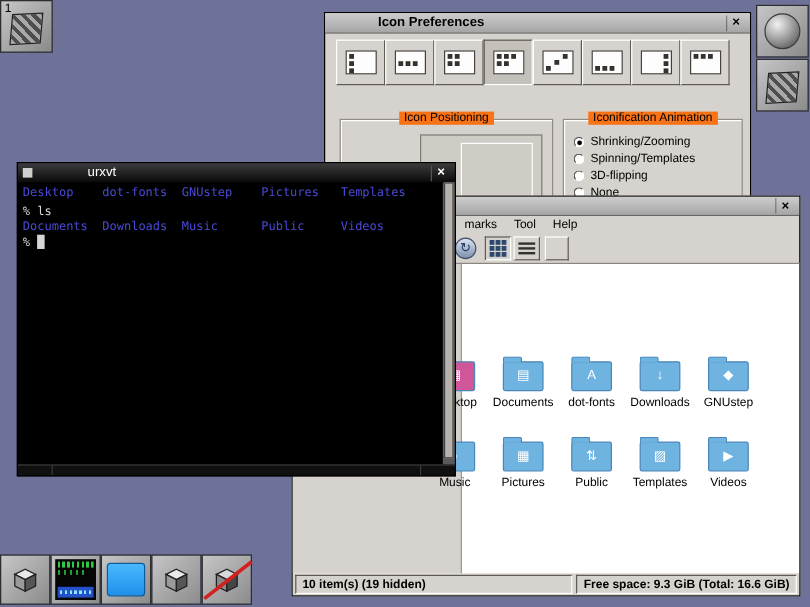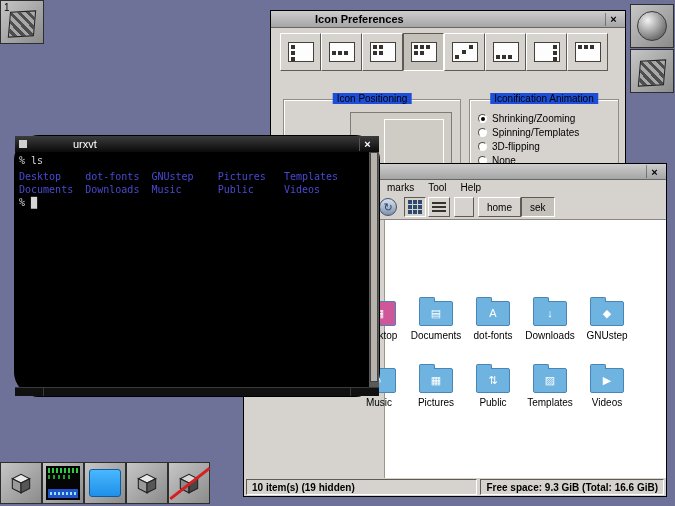--- a/index.html
+++ b/index.html
@@ -29,21 +29,21 @@
   .c0 .dot{left:2px;top:2px;box-shadow:0 6px #35322e,0 12px #35322e;}
   .c1 .dot{left:2px;top:8px;box-shadow:6px 0 #35322e,12px 0 #35322e;}
   .c2 .dot{left:2px;top:2px;box-shadow:6px 0 #35322e,0 6px #35322e,6px 6px #35322e;}
   .c3 .dot{left:2px;top:2px;box-shadow:6px 0 #35322e,12px 0 #35322e,0 6px #35322e,6px 6px #35322e;}
   .c4 .dot{left:2px;top:12px;box-shadow:7px -5px #35322e,14px -10px #35322e;}
   .c5 .dot{left:2px;top:12px;box-shadow:6px 0 #35322e,12px 0 #35322e;}
   .c6 .dot{left:18px;top:2px;box-shadow:0 6px #35322e,0 12px #35322e;}
   .c7 .dot{left:2px;top:2px;box-shadow:6px 0 #35322e,12px 0 #35322e;}
 
   .frame{position:absolute;border:1px solid #918d86;box-shadow:1px 1px 0 #fff inset;}
-  .frame-label{position:absolute;top:-7px;left:50%;transform:translateX(-50%);background:#1d4ed8;
+  .frame-label{position:absolute;top:-7px;left:50%;transform:translateX(-50%);background:#f97316;
                padding:0 4px;font-size:10px;color:#000;white-space:nowrap;}
   #frame-pos{left:12px;top:88px;width:176px;height:86px;}
   #frame-anim{left:198px;top:88px;width:148px;height:86px;}
   .preview{position:absolute;left:66px;top:12px;width:100px;height:68px;background:#cfccc6;border:1px solid #7e7a74;}
   .preview-screen{position:absolute;right:7px;top:6px;width:58px;height:52px;border:1px solid #fff;}
   .radiolist{position:absolute;left:8px;top:11px;}
   .radiorow{display:flex;align-items:center;height:14px;font-size:10px;color:#000;white-space:nowrap;}
   .radio{width:9px;height:9px;border-radius:50%;background:#fff;margin-right:5px;box-sizing:border-box;
          border-top:1px solid #55514b;border-left:1px solid #55514b;border-right:1px solid #fff;border-bottom:1px solid #fff;
          position:relative;flex:0 0 auto;}
@@ -81,21 +81,21 @@
   .folder::before{content:"";position:absolute;top:-5px;left:-1px;width:14px;height:4px;background:inherit;
                   border:1px solid #4a85b8;border-bottom:none;border-radius:2px 2px 0 0;}
   .fglyph{color:#fff;font-size:11px;line-height:23px;}
   .flabel{margin-top:4px;font-size:10px;color:#000;white-space:nowrap;}
   .statusbar{position:absolute;left:0;bottom:0;right:0;height:18px;background:#d6d3ce;display:flex;
              align-items:stretch;padding:1px 2px;box-sizing:border-box;gap:3px;}
   .statuscell{font-size:10px;color:#000;display:flex;align-items:center;padding:0 5px;box-sizing:border-box;white-space:nowrap;font-weight:bold;}
   .statuscell.left{flex:1;}
 
   
-  #term{left:14px;top:135px;width:366px;height:262px;background:#000;z-index:3;border-radius:25px;}
+  #term{left:14px;top:135px;width:366px;height:262px;background:#000;z-index:3;}
   #term .titlebar{height:16px;}
   .term-miniicon{width:8px;height:8px;background:#cfcfcf;margin-right:6px;}
   #term .tb-title{font-weight:normal;}
   .tcontent{position:absolute;left:0;top:16px;right:10px;bottom:8px;padding:2px 4px;
             font-family:"DejaVu Sans Mono",monospace;font-size:10px;line-height:13px;overflow:hidden;}
   .tline{white-space:pre;}
   .tline:first-child{margin-bottom:3px;}
   .tscroll{position:absolute;right:0;top:16px;bottom:8px;width:10px;background:#5a5a5a;}
   .tscroll-thumb{position:absolute;left:1px;right:1px;top:0;bottom:6px;background:#b7b3ac;border:1px solid #444;box-sizing:border-box;}
   .resizebar{position:absolute;left:0;right:0;bottom:0;height:8px;background:#101010;
@@ -236,24 +236,20 @@
     </div>
     <div class="fmtoolbar">
       <div class="navcircle">↻</div>
       <button id="btn-icon-view" class="tbtn sunken">
           <div class="gridicon"></div>
         </button>
       <button id="btn-list-view" class="tbtn raised">
           <div class="listicon"></div>
         </button>
       <button class="pathroot raised"></button>
-      <span class="path-bar">
-          <button class="pathbtn raised">home</button>
-          <button class="pathbtn sunken active">sek</button>
-        </span>
     </div>
     <div class="fmcontent">
       <div class="sidepane"></div>
       <div>
           <div class="fcell" style="left: 108px; top: 77px;">
             <div class="folder" style="background: rgb(208, 86, 154);">
               <div class="fglyph">▦</div>
             </div>
             <div class="flabel">Desktop</div>
           </div>
@@ -319,22 +315,22 @@
     </div>
   </div>
 
   <div id="term" class="window">
     <div class="titlebar focused">
       <span class="term-miniicon"></span>
       <span class="tb-title">urxvt</span>
       <span class="closebtn">×</span>
     </div>
     <div class="tcontent">
+        <div class="tline"><span style="color: rgb(73, 73, 212);">Desktop    dot-fonts  GNUstep    Pictures   Templates</span></div>
         <div class="tline"><span style="color: rgb(214, 214, 214);">% ls</span></div>
-        <div class="tline"><span style="color: rgb(73, 73, 212);">Desktop    dot-fonts  GNUstep    Pictures   Templates</span></div>
         <div class="tline"><span style="color: rgb(73, 73, 212);">Documents  Downloads  Music      Public     Videos</span></div>
         <div class="tline"><span style="color: rgb(214, 214, 214);">% </span><span style="color: rgb(214, 214, 214);">█</span></div>
       </div>
     <div class="tscroll">
       <div class="tscroll-thumb"></div>
     </div>
     <div class="resizebar"></div>
   </div>
 
   <div id="bottomdock">

